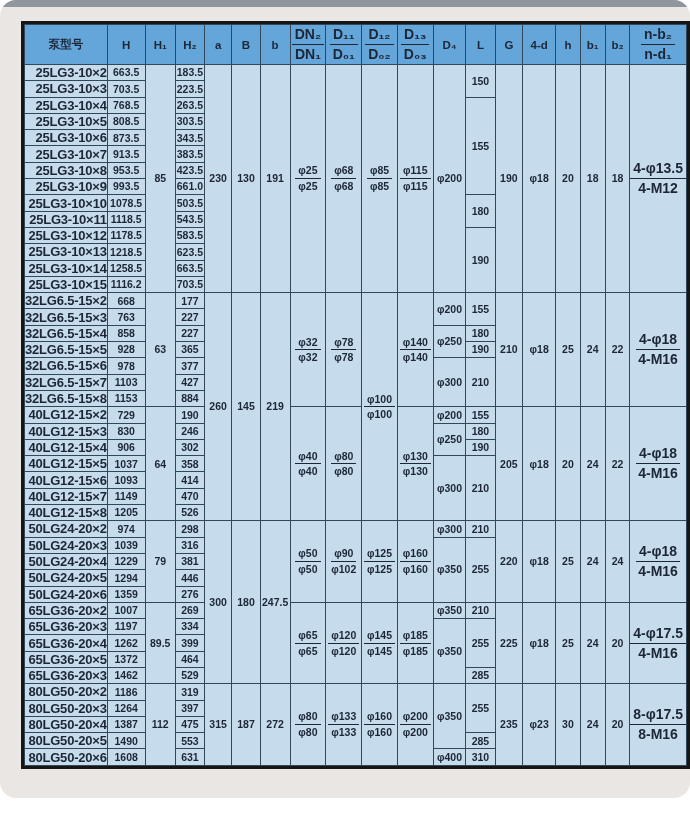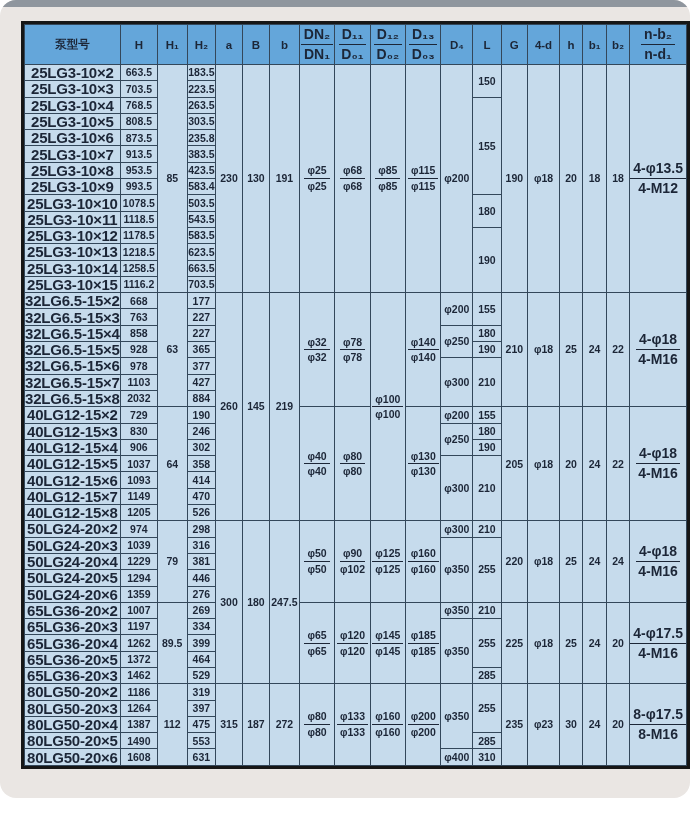--- a/index.html
+++ b/index.html
@@ -49,21 +49,21 @@
     background:var(--header-bg);
     height:40px;
     font-size:11.5px;
   }
   td{
     background:var(--cell-bg);
     height:16.3px;
     font-size:10.5px;
     line-height:1;
   }
-  td.col-model{font-size:15px;letter-spacing:-0.2px;}
+  td.col-model{font-size:13px;letter-spacing:-0.2px;text-align:right;}
   .fr{display:inline-block;text-align:center;line-height:1.2;vertical-align:middle;}
   .fr .t{border-bottom:1px solid var(--ink);padding:0 3px 1px 3px;}
   .fr .b{padding-top:1px;}
   td.col-n .fr{font-size:14px;}
   th .fr{font-size:14px;text-align:center;}
 </style>
 </head>
 <body>
 
 <div class="page">
@@ -148,36 +148,36 @@
             <td class="col-L" rowspan="6">155</td>
           </tr>
           <tr>
             <td class="col-model">25LG3-10×5</td>
             <td class="col-H">808.5</td>
             <td class="col-H2">303.5</td>
           </tr>
           <tr>
             <td class="col-model">25LG3-10×6</td>
             <td class="col-H">873.5</td>
-            <td class="col-H2">235.8</td>
+            <td class="col-H2">343.5</td>
           </tr>
           <tr>
             <td class="col-model">25LG3-10×7</td>
             <td class="col-H">913.5</td>
             <td class="col-H2">383.5</td>
           </tr>
           <tr>
             <td class="col-model">25LG3-10×8</td>
             <td class="col-H">953.5</td>
             <td class="col-H2">423.5</td>
           </tr>
           <tr>
             <td class="col-model">25LG3-10×9</td>
             <td class="col-H">993.5</td>
-            <td class="col-H2">583.4</td>
+            <td class="col-H2">661.0</td>
           </tr>
           <tr>
             <td class="col-model">25LG3-10×10</td>
             <td class="col-H">1078.5</td>
             <td class="col-H2">503.5</td>
             <td class="col-L" rowspan="2">180</td>
           </tr>
           <tr>
             <td class="col-model">25LG3-10×11</td>
             <td class="col-H">1118.5</td>
@@ -250,21 +250,21 @@
             <td class="col-D4" rowspan="3">φ300</td>
             <td class="col-L" rowspan="3">210</td>
           </tr>
           <tr>
             <td class="col-model">32LG6.5-15×7</td>
             <td class="col-H">1103</td>
             <td class="col-H2">427</td>
           </tr>
           <tr>
             <td class="col-model">32LG6.5-15×8</td>
-            <td class="col-H">2032</td>
+            <td class="col-H">1153</td>
             <td class="col-H2">884</td>
           </tr>
           <tr>
             <td class="col-model">40LG12-15×2</td>
             <td class="col-H">729</td>
             <td class="col-H1" rowspan="7">64</td>
             <td class="col-H2">190</td>
             <td class="col-DN" rowspan="7"><div class="fr"><div class="t">φ40</div><div class="b">φ40</div></div></td>
             <td class="col-D11" rowspan="7"><div class="fr"><div class="t">φ80</div><div class="b">φ80</div></div></td>
             <td class="col-D13" rowspan="7"><div class="fr"><div class="t">φ130</div><div class="b">φ130</div></div></td>

